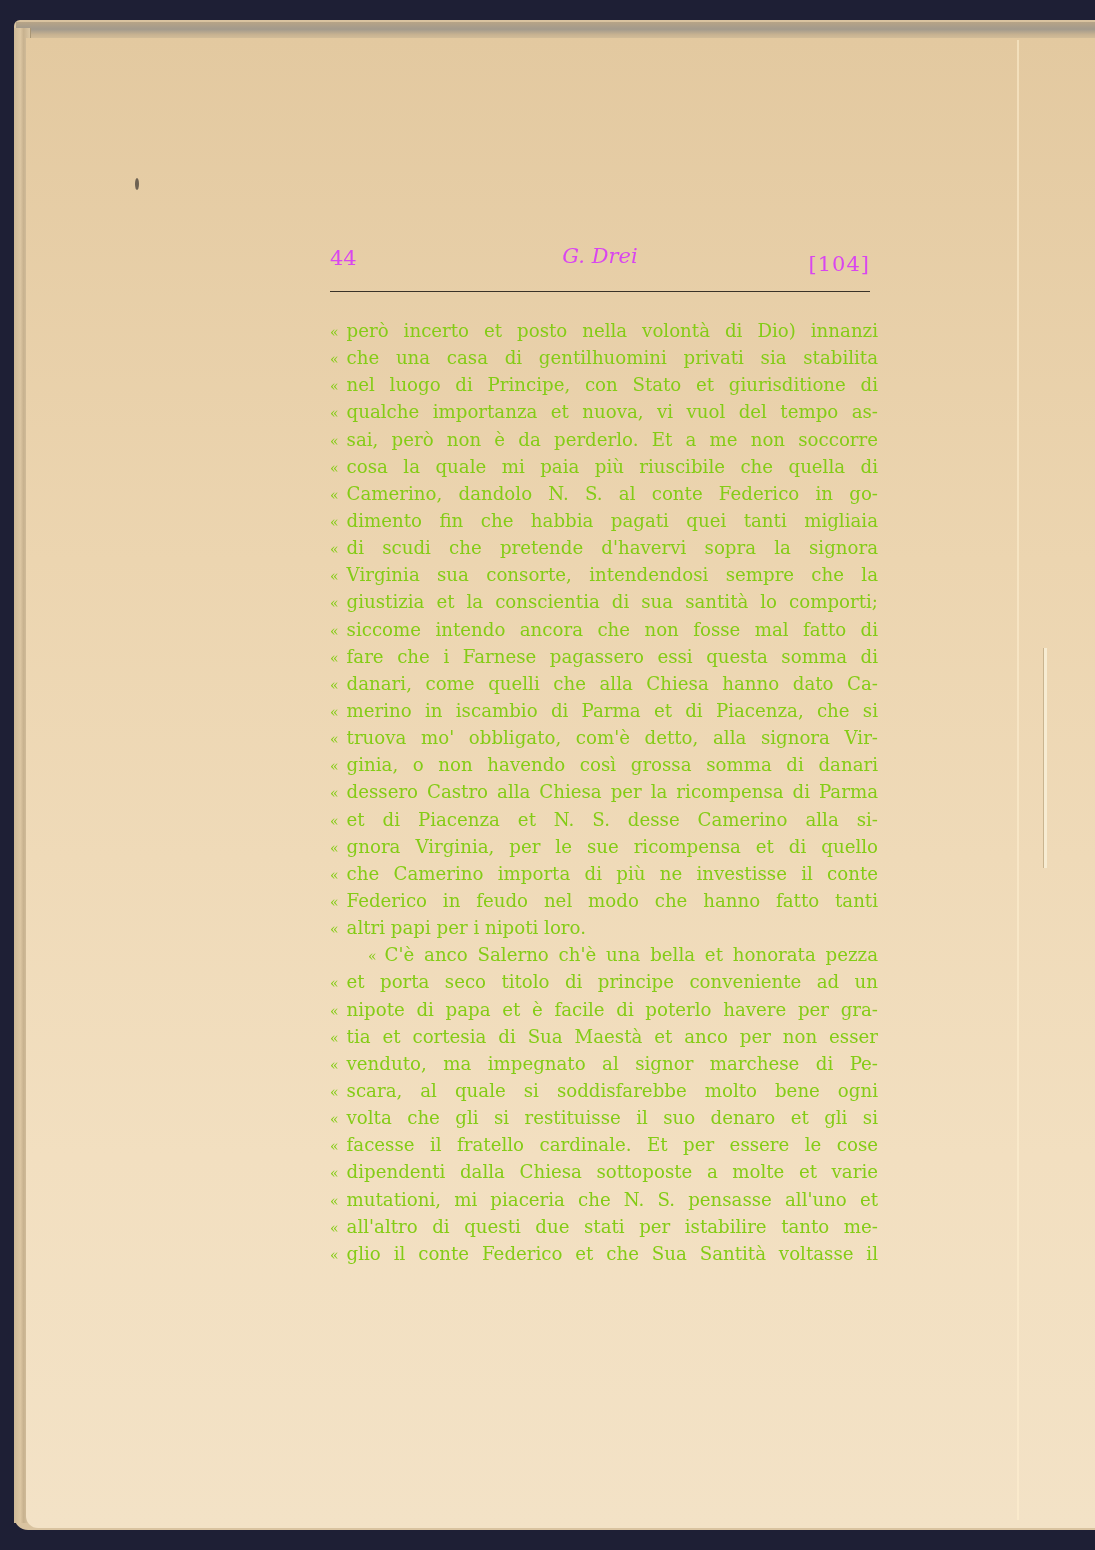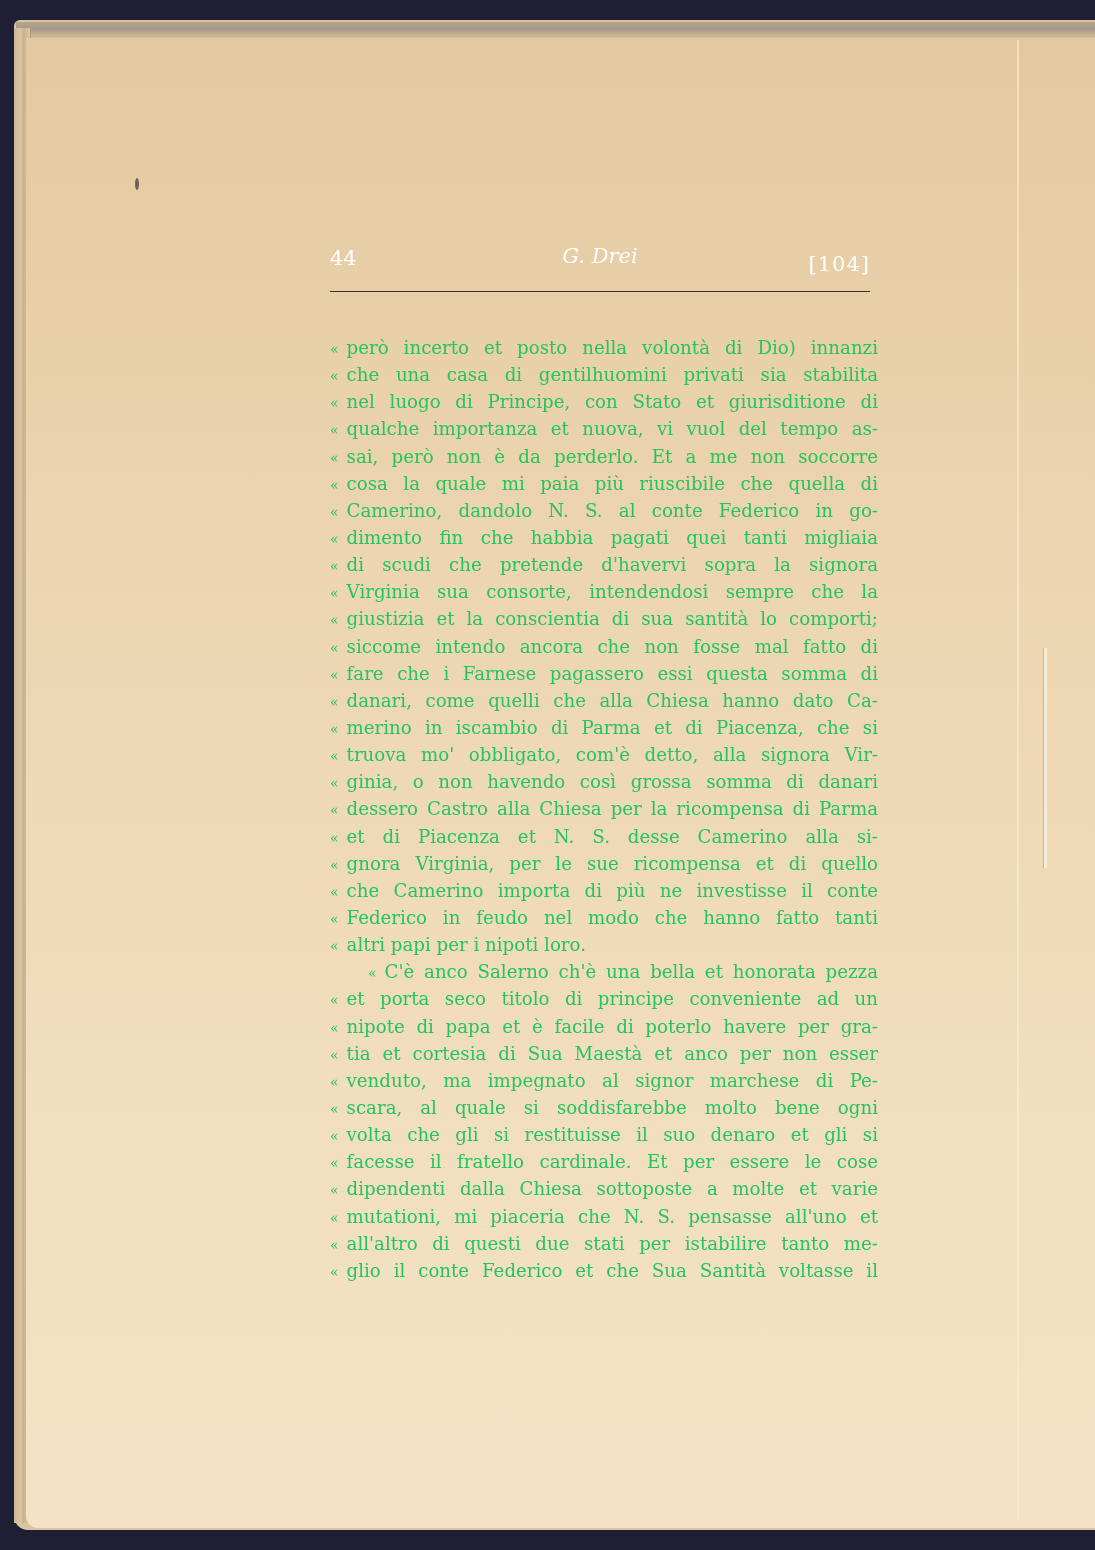--- a/index.html
+++ b/index.html
@@ -78,21 +78,21 @@
     border-radius: 50%;
     background: #6e6252;
   }
   .header {
     position: absolute;
     left: 330px;
     top: 244px;
     width: 540px;
     height: 34px;
     font-family: "DejaVu Serif", serif;
-    color: #ffffff;
+    color: #d946ef;
   }
   .folio {
     position: absolute;
     left: 0;
     top: 2px;
     font-size: 21px;
   }
   .running-title {
     position: absolute;
     left: 0;
@@ -113,25 +113,25 @@
     position: absolute;
     left: 330px;
     top: 291px;
     width: 540px;
     height: 0;
     border-top: 1.5px solid #3a3228;
   }
   .body-text {
     position: absolute;
     left: 330px;
-    top: 334px;
+    top: 317px;
     width: 548px;
     font-family: "DejaVu Serif", serif;
     font-size: 18.2px;
-    color: #22c55e;
+    color: #84cc16;
   }
   .line {
     height: 27.15px;
     line-height: 27.15px;
     white-space: nowrap;
     text-align: justify;
     text-align-last: justify;
     overflow: hidden;
   }
   .line.last {

